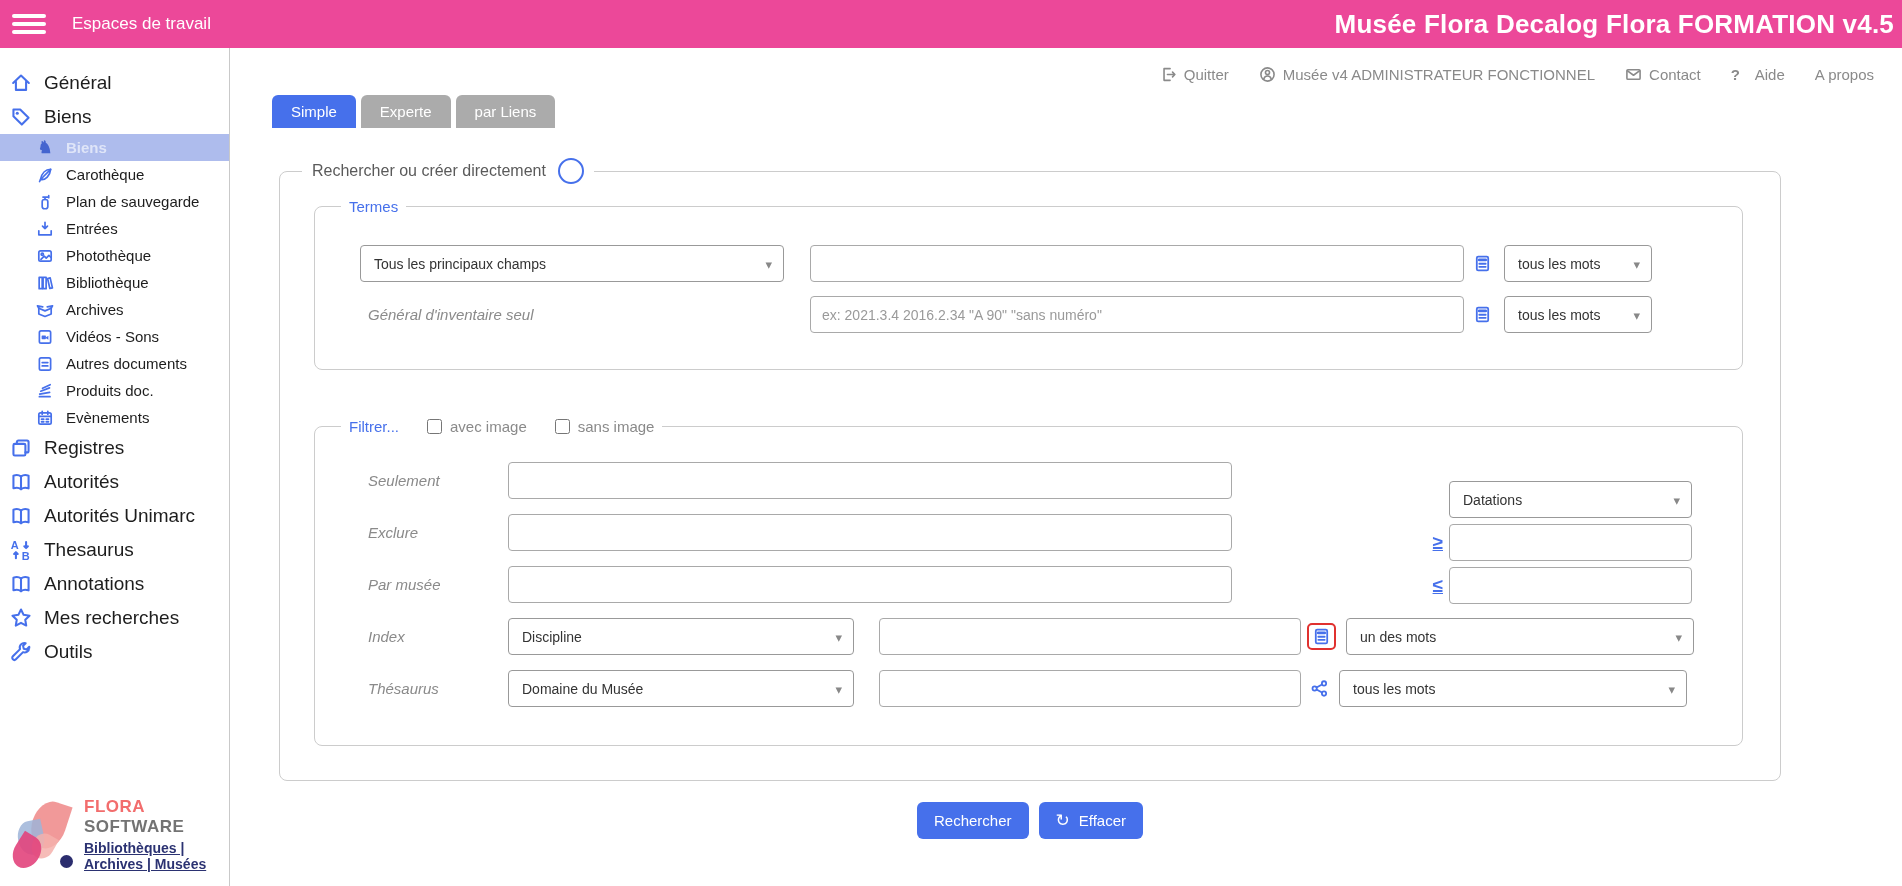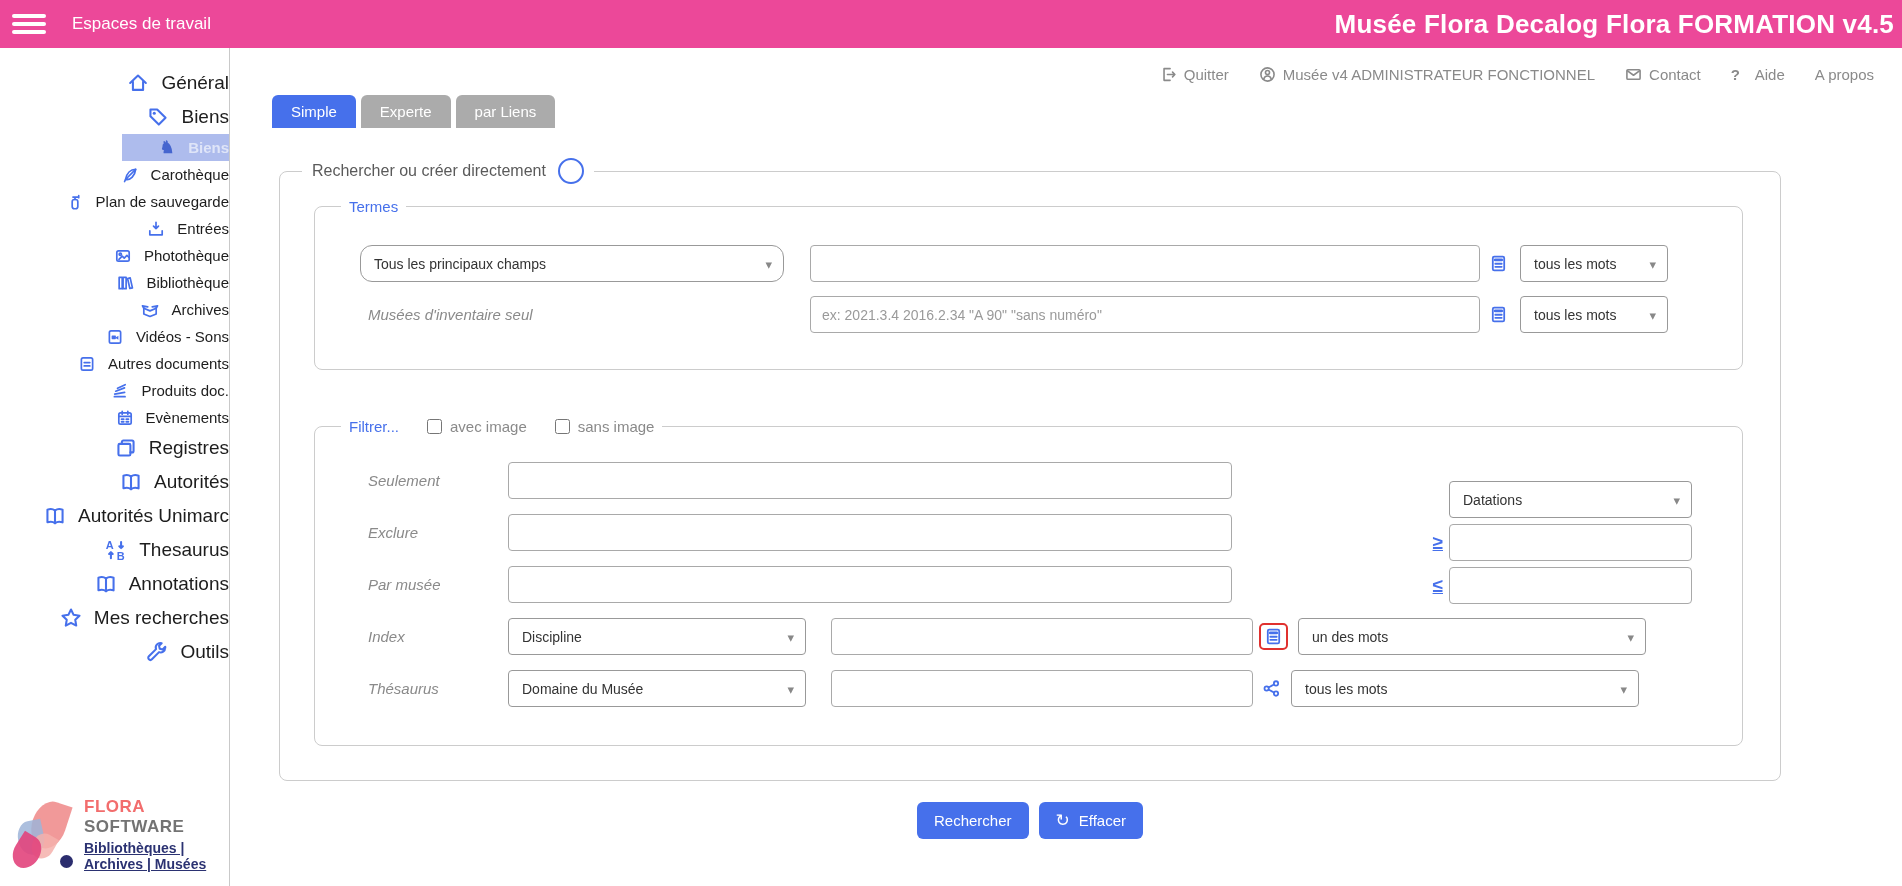--- a/index.html
+++ b/index.html
@@ -9,21 +9,21 @@
   .topbar { height:48px; background:#ec4899; display:flex; align-items:center; padding:0 8px 0 12px; }
   .hamburger { width:34px; display:flex; flex-direction:column; gap:4px; cursor:pointer; margin-right:26px; }
   .hamburger span { display:block; height:4px; background:#fff; border-radius:2px; }
   .workspace-label { color:#fff; font-size:17px; }
   .app-title { margin-left:auto; color:#fff; font-size:26px; font-weight:bold; letter-spacing:.2px; }
 
   .page { display:flex; height:838px; }
 
   
   .sidebar { width:230px; flex:0 0 230px; border-right:1px solid #c9c9c9; display:flex; flex-direction:column; padding-top:18px; }
-  .nav { display:flex; flex-direction:column;align-items:flex-end; }
+  .nav { display:flex; flex-direction:column; }
   .nav-item { display:flex; align-items:center; cursor:pointer; color:#1d1d1d; }
   .nav-item.lvl1 { height:34px; font-size:19px; padding-left:10px; gap:12px; }
   .nav-item.lvl2 { height:27px; font-size:15px; padding-left:36px; gap:12px; }
   .nav-item .icon { color:#4670eb; display:inline-flex; align-items:center; justify-content:center; }
   .nav-item.lvl1 .icon { width:22px; height:22px; font-size:20px; }
   .nav-item.lvl2 .icon { width:18px; height:18px; font-size:17px; }
   .nav-item.selected { background:#aebced; color:#dfe5f8; font-weight:bold; }
   .nav-item.selected .icon { color:#4565cf; }
 
   .logo { margin-top:auto; padding:10px 8px 14px 6px; display:flex; align-items:center; gap:6px; }
@@ -52,42 +52,42 @@
 
   fieldset { border:1px solid #ccc; border-radius:8px; }
   legend { font-size:15px; }
   .outer-fs { margin:30px 0 0 49px; width:1502px; padding:0 0 34px 0; }
   .outer-fs > legend { margin-left:22px; padding:0 10px; color:#5a5a5a; display:flex; align-items:center; gap:12px; font-size:16px; }
   .plus-circle { width:26px; height:26px; border-radius:50%; border:2.5px solid #4670eb; color:#4670eb; display:inline-flex; align-items:center; justify-content:center; cursor:pointer; }
   .plus-circle svg { width:14px; height:14px; }
 
   .inner-fs { margin:14px 37px 0 34px; }
   .inner-fs > legend { margin-left:26px; padding:0 8px; color:#4670eb; }
-  .termes-fs { padding:16px 0 36px 0; }
+  .termes-fs { padding:16px 16px 36px 0; }
   .filtrer-fs { margin-top:48px; padding:12px 0 38px 0; position:relative; }
 
   .t-row { display:flex; align-items:center; margin:14px 74px 0 45px; }
   .sel { position:relative; display:flex; align-items:center; height:37px; border:1px solid #999; border-radius:4px; background:#fff; font-size:14px; color:#333; padding:0 30px 0 13px; cursor:pointer; }
   .sel::after { content:"▾"; position:absolute; right:11px; top:50%; transform:translateY(-50%); color:#888; font-size:13px; }
   .inp { height:37px; border:1px solid #a9a9a9; border-radius:4px; font-size:14px; color:#333; padding:0 11px; outline:none; }
   .inp::placeholder { color:#9a9a9a; }
-  .w-main-sel { width:424px;border-radius:12px; }
+  .w-main-sel { width:424px; }
   .t-input { flex:1; margin-left:26px; }
   .mini-icon { width:19px; height:19px; color:#4670eb; margin-left:9px; display:inline-flex; cursor:pointer; }
   .w-match { width:148px; margin-left:12px; }
   .t-label { width:424px; font-style:italic; color:#8a8a8a; font-size:15px; padding-left:8px; }
 
   .legend-check { display:flex; align-items:center; gap:28px; }
   .chk { display:flex; align-items:center; gap:8px; color:#8a8a8a; font-size:15px; font-style:normal; }
   .chk input { width:15px; height:15px; cursor:pointer; }
 
   .f-row { display:flex; align-items:center; margin:15px 0 0 53px; }
   .f-label { width:140px; font-style:italic; color:#8a8a8a; font-size:15px; }
   .w-filter-inp { width:724px; }
-  .w-idx-sel { width:298px;text-align:right; }
+  .w-idx-sel { width:346px;text-align:right; }
   .w-idx-inp { width:422px; margin-left:25px; }
   .w-idx-match { width:348px; margin-left:10px; }
   .red-wrap { border:2px solid #e0312f; border-radius:5px; padding:2px 3px; margin-left:6px; display:inline-flex; }
   .red-wrap .mini-icon { margin-left:0; }
 
   .datations { position:absolute; top:40px; right:50px; width:266px; }
   .dat-row { display:flex; align-items:center; justify-content:flex-end; margin-top:6px; }
   .w-dat { width:243px; }
   .cmp { color:#4670eb; font-size:19px; text-decoration:underline; margin-right:6px; cursor:pointer; font-weight:bold; }
 
@@ -370,21 +370,21 @@
           <span class="icon mini-icon">
               <svg viewBox="0 0 16 16">
                 <rect x="3.2" y="2.2" width="9.6" height="11.6" rx="1.2"></rect>
                 <path d="M5.3 5h5.4" stroke-width="2.4"></path>
                 <path d="M5.3 8.2h5.4M5.3 10.8h5.4"></path>
               </svg>
             </span>
           <div class="sel w-match">tous les mots</div>
         </div>
         <div class="t-row">
-          <div class="t-label">Musées d'inventaire seul</div>
+          <div class="t-label">Général d'inventaire seul</div>
           <input class="inp t-input" placeholder="ex: 2021.3.4 2016.2.34 &quot;A 90&quot; &quot;sans numéro&quot;" style="">
           <span class="icon mini-icon">
               <svg viewBox="0 0 16 16">
                 <rect x="3.2" y="2.2" width="9.6" height="11.6" rx="1.2"></rect>
                 <path d="M5.3 5h5.4" stroke-width="2.4"></path>
                 <path d="M5.3 8.2h5.4M5.3 10.8h5.4"></path>
               </svg>
             </span>
           <div class="sel w-match">tous les mots</div>
         </div>

